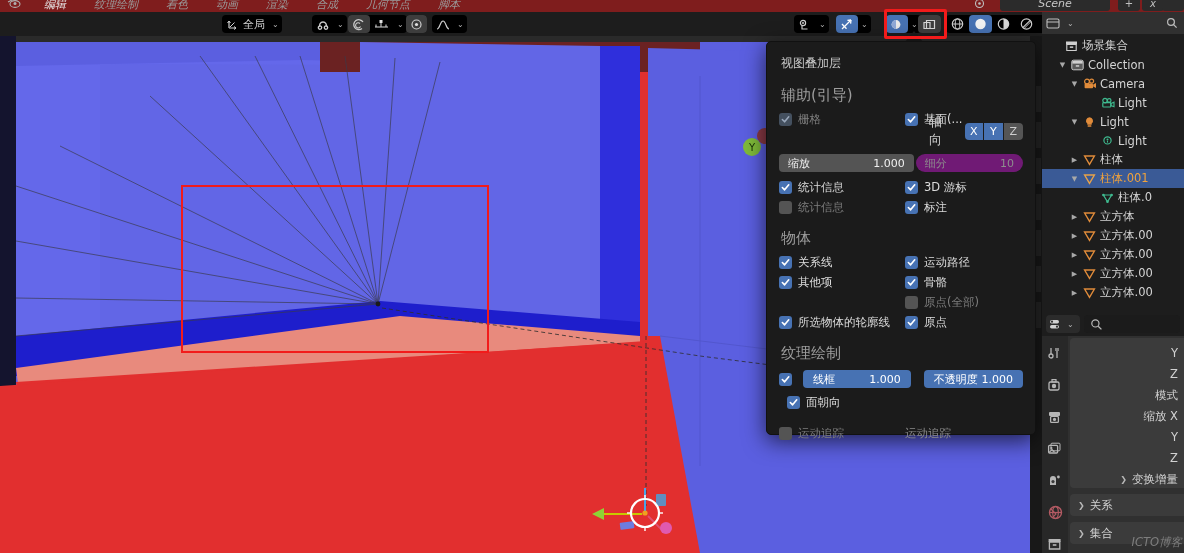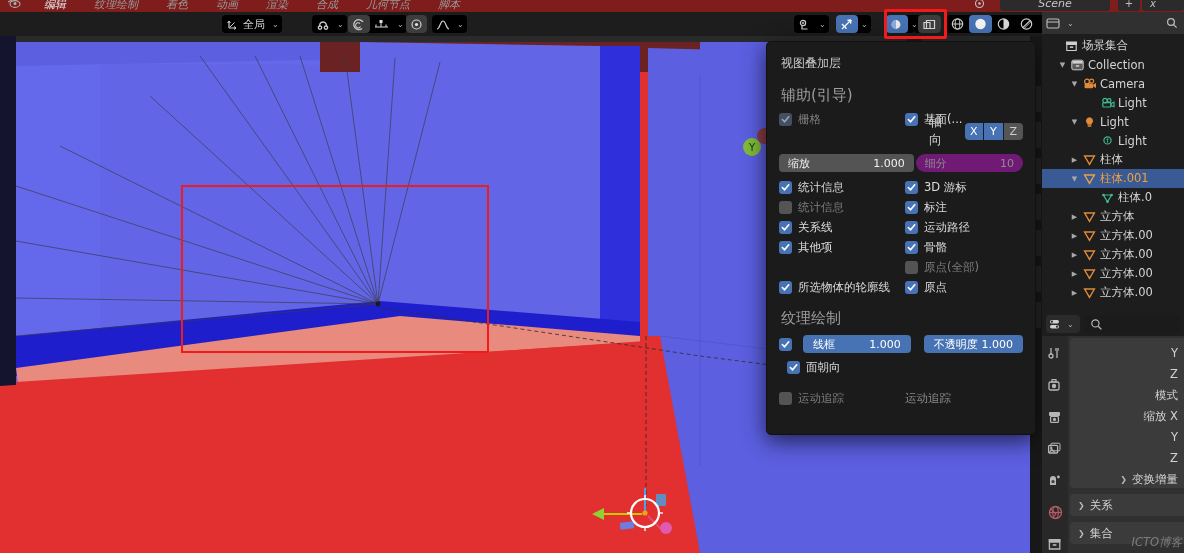--- a/index.html
+++ b/index.html
@@ -571,20 +571,21 @@
       <div class="col">
         <span class="cb on">
           <svg class="tick" viewBox="0 0 10 10">
               <path d="M1.5 5 L4 7.6 L8.6 2" stroke="#ffffff" stroke-width="1.8" fill="none" stroke-linecap="round" stroke-linejoin="round"></path>
             </svg>
         </span>
         <span class="cb-label">标注</span>
       </div>
     </div>
 
+    <div class="pop-section sp">物体</div>
 
     <div class="row">
       <div class="col colA">
         <span class="cb on">
           <svg class="tick" viewBox="0 0 10 10">
               <path d="M1.5 5 L4 7.6 L8.6 2" stroke="#ffffff" stroke-width="1.8" fill="none" stroke-linecap="round" stroke-linejoin="round"></path>
             </svg>
         </span>
         <span class="cb-label">关系线</span>
       </div>

